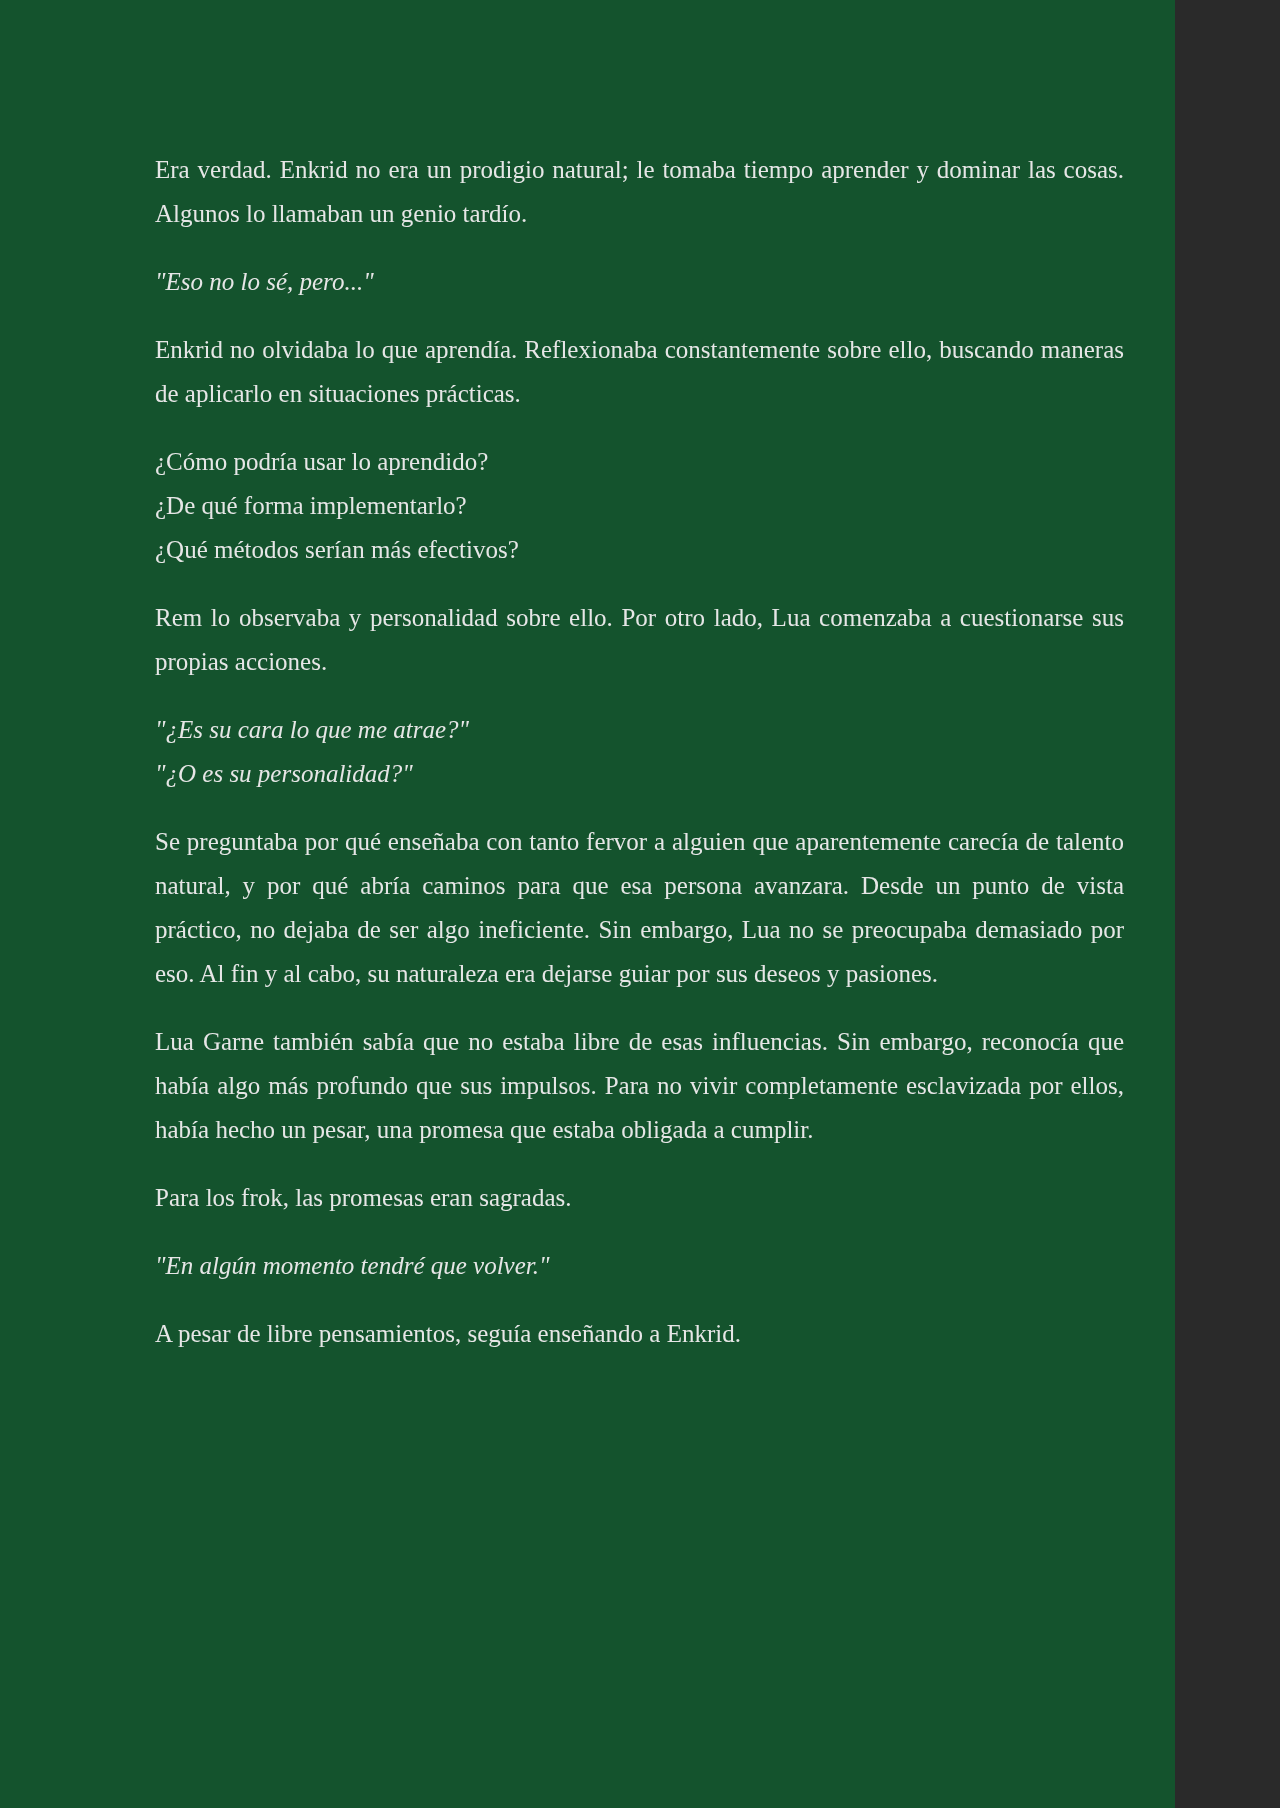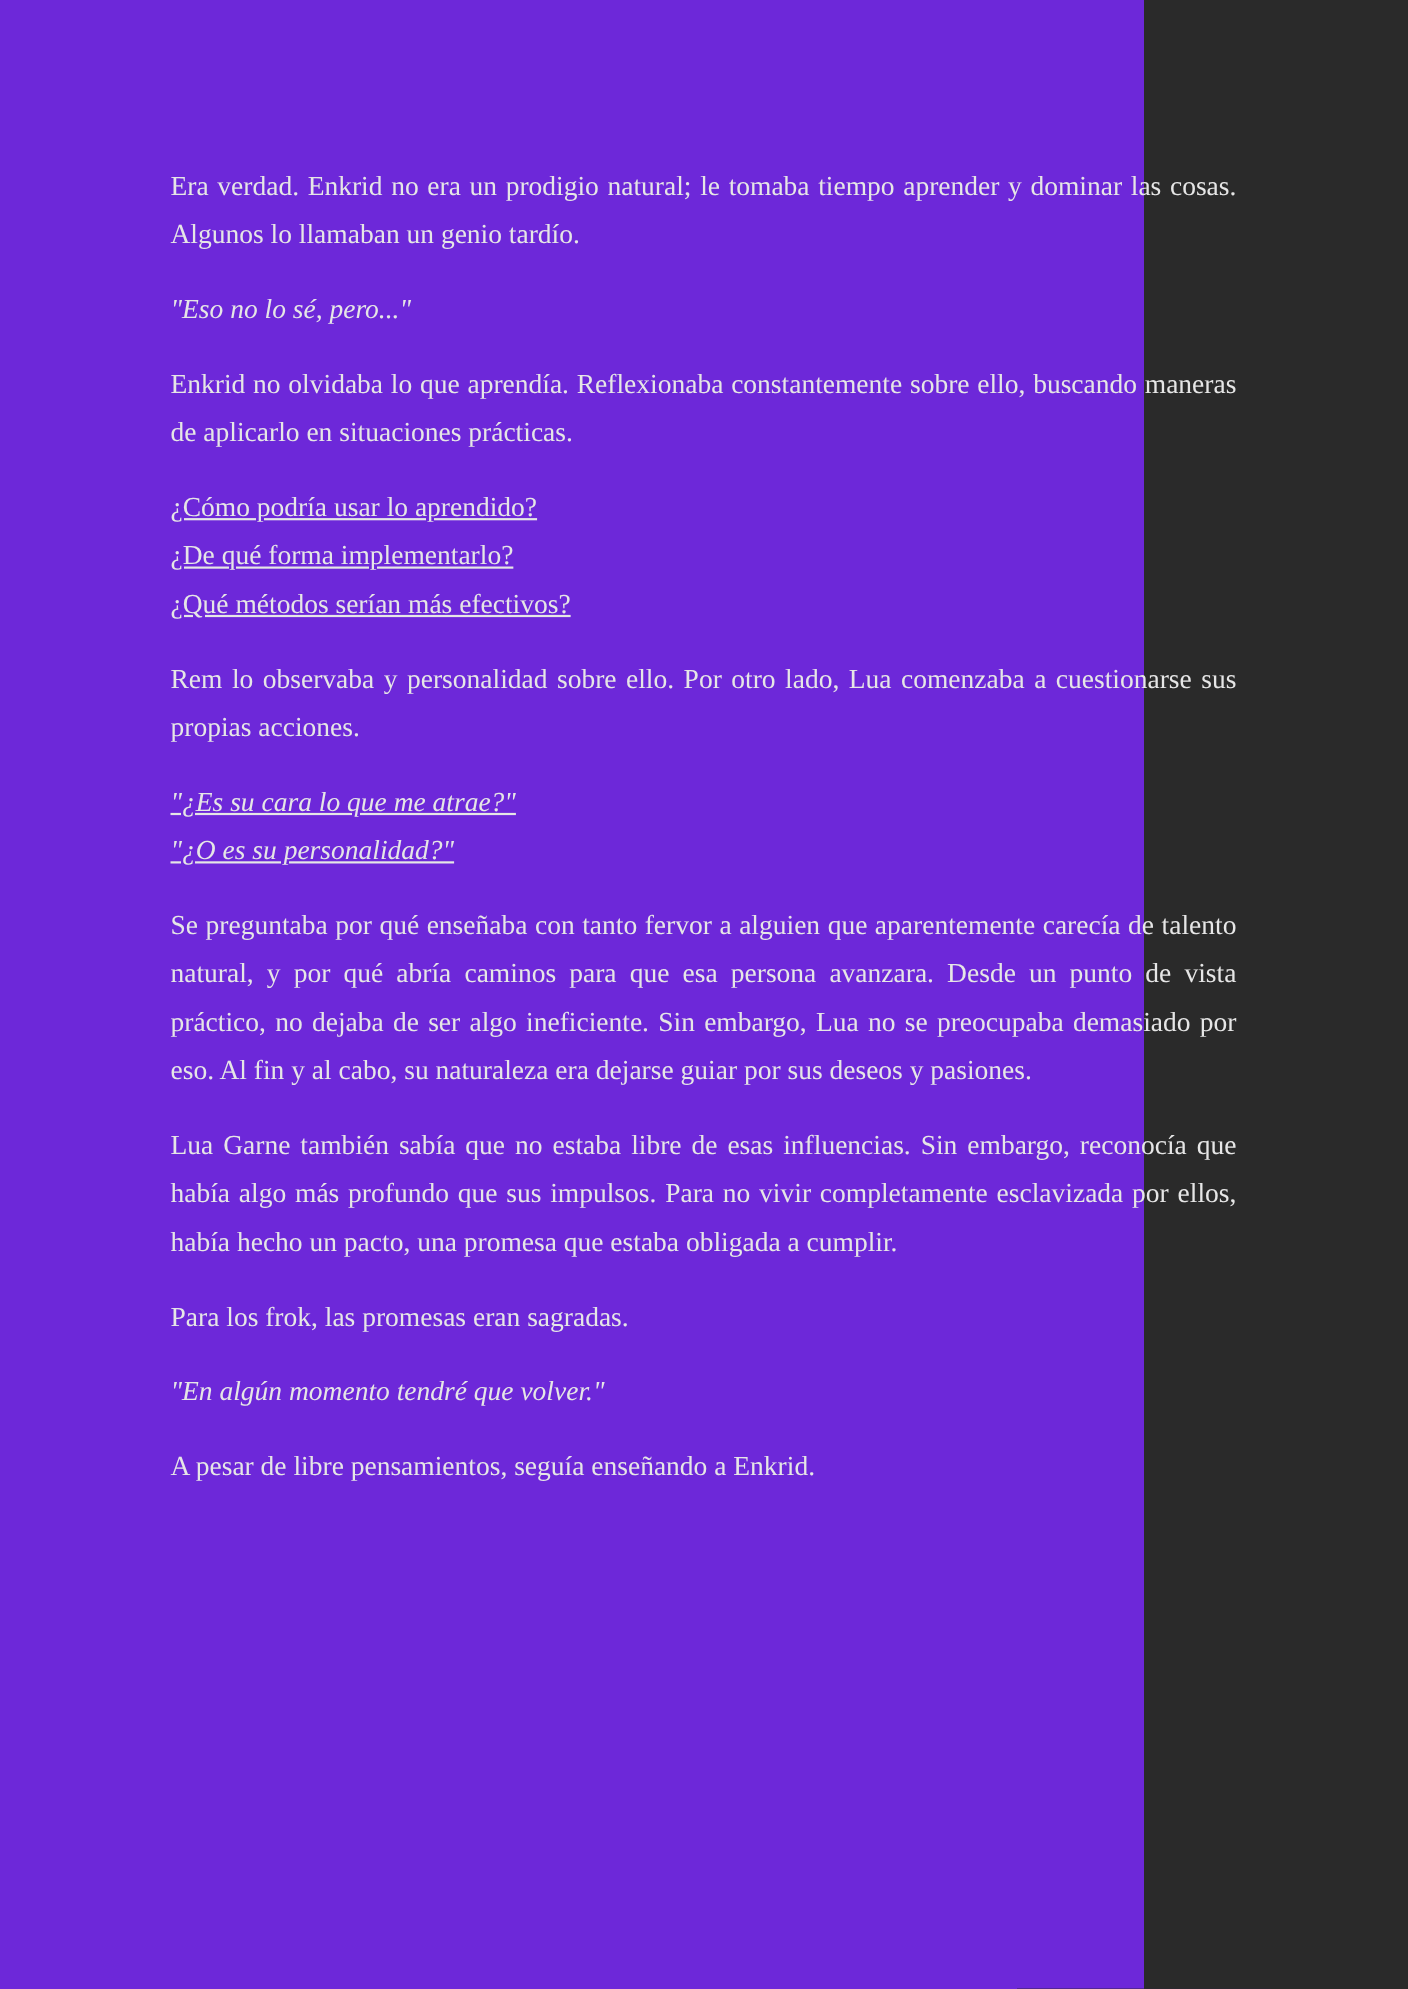--- a/index.html
+++ b/index.html
@@ -7,44 +7,43 @@
     padding: 0;
     background: #2a2a2a;
   }
   body {
     width: 1280px;
     height: 1808px;
     overflow: hidden;
   }
   .page {
     position: relative;
-    width: 1040px;
+    width: 1175px;
     height: 1808px;
-    background: #6d28d9;
+    background: #14532d;
   }
   .content {
     position: absolute;
     left: 155px;
     top: 148px;
     width: 969px;
     font-family: "Liberation Serif", "DejaVu Serif", serif;
     font-size: 25px;
     line-height: 44px;
     color: #e6e6e6;
   }
   .content p {
     margin: 0 0 24px 0;
     text-align: justify;
   }
   .content p.italic {
     font-style: italic;
   }
   .content p .line {
     display: block;
-    text-decoration: underline;
   }
 </style>
 </head>
 <body>
 
 <div class="page">
   <div class="content">
     <p>Era verdad. Enkrid no era un prodigio natural; le tomaba tiempo aprender y dominar las cosas. Algunos lo llamaban un genio tardío.</p>
     <p class="italic">"Eso no lo sé, pero..."</p>
     <p>Enkrid no olvidaba lo que aprendía. Reflexionaba constantemente sobre ello, buscando maneras de aplicarlo en situaciones prácticas.</p>
@@ -52,18 +51,18 @@
       <span class="line">¿Cómo podría usar lo aprendido?</span>
       <span class="line">¿De qué forma implementarlo?</span>
       <span class="line">¿Qué métodos serían más efectivos?</span>
     </p>
     <p>Rem lo observaba y personalidad sobre ello. Por otro lado, Lua comenzaba a cuestionarse sus propias acciones.</p>
     <p class="italic">
       <span class="line">"¿Es su cara lo que me atrae?"</span>
       <span class="line">"¿O es su personalidad?"</span>
     </p>
     <p>Se preguntaba por qué enseñaba con tanto fervor a alguien que aparentemente carecía de talento natural, y por qué abría caminos para que esa persona avanzara. Desde un punto de vista práctico, no dejaba de ser algo ineficiente. Sin embargo, Lua no se preocupaba demasiado por eso. Al fin y al cabo, su naturaleza era dejarse guiar por sus deseos y pasiones.</p>
-    <p>Lua Garne también sabía que no estaba libre de esas influencias. Sin embargo, reconocía que había algo más profundo que sus impulsos. Para no vivir completamente esclavizada por ellos, había hecho un pacto, una promesa que estaba obligada a cumplir.</p>
+    <p>Lua Garne también sabía que no estaba libre de esas influencias. Sin embargo, reconocía que había algo más profundo que sus impulsos. Para no vivir completamente esclavizada por ellos, había hecho un pesar, una promesa que estaba obligada a cumplir.</p>
     <p>Para los frok, las promesas eran sagradas.</p>
     <p class="italic">"En algún momento tendré que volver."</p>
     <p>A pesar de libre pensamientos, seguía enseñando a Enkrid.</p>
   </div>
 </div>
 
 </body></html>

